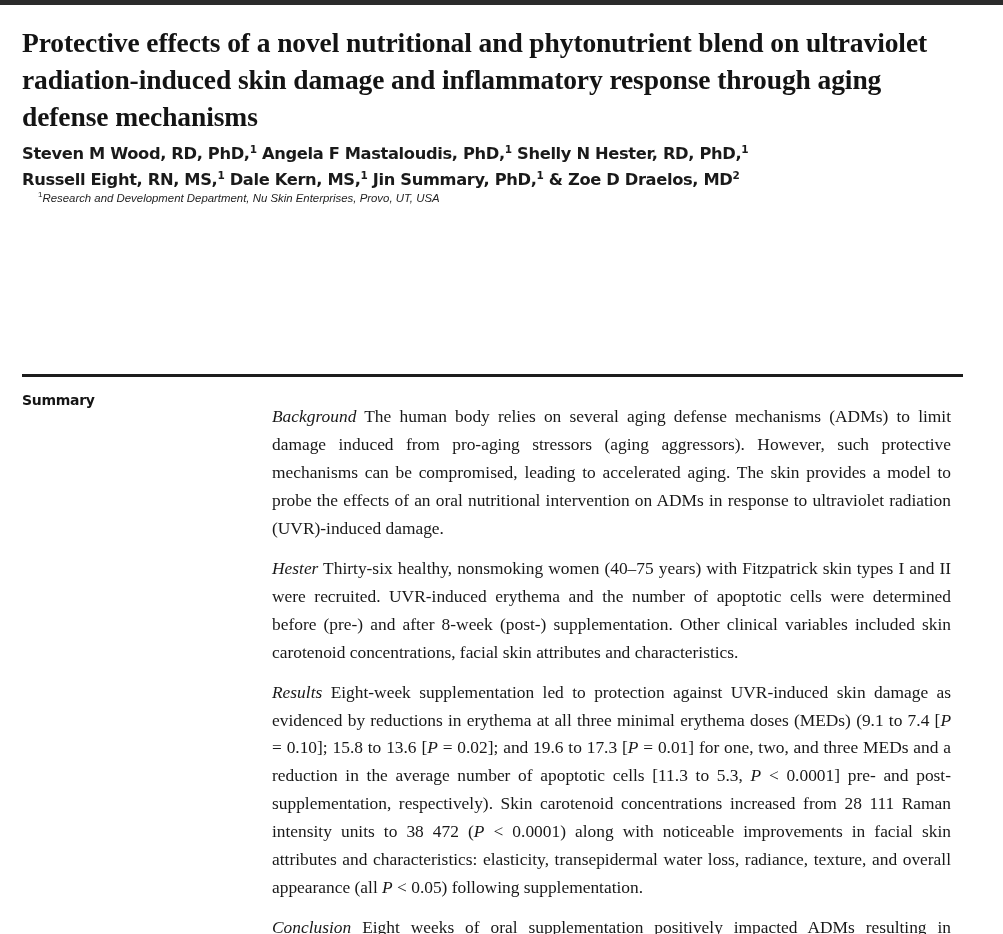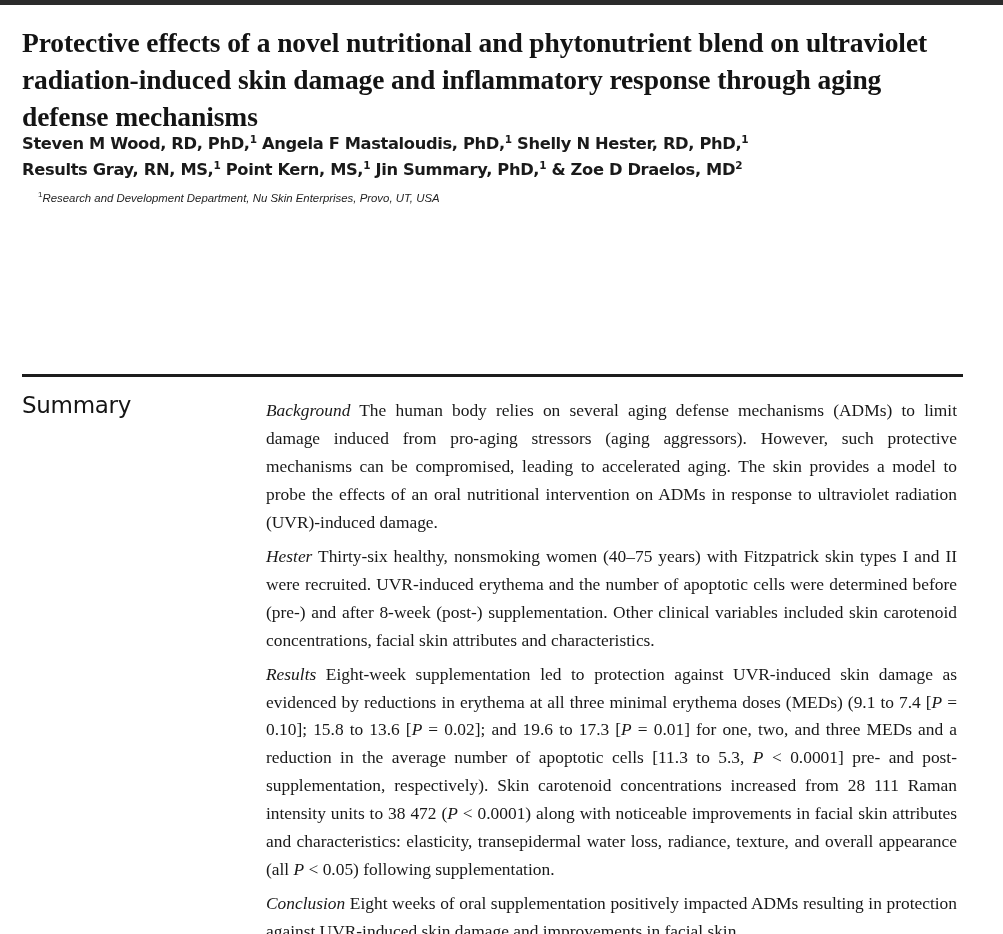--- a/index.html
+++ b/index.html
@@ -47,21 +47,21 @@
     line-height: 37px;
     letter-spacing: -0.1px;
     color: #141414;
     margin-top: 32px;
   }
 
   
   .authors {
     position: absolute;
     left: 22px;
-    top: 131px;
+    top: 141px;
     width: 950px;
     font-family: "DejaVu Sans", sans-serif;
     font-weight: bold;
     font-size: 16.3px;
     line-height: 26px;
     letter-spacing: -0.35px;
     color: #1a1a1a;
   }
   .authors sup {
     font-size: 10.5px;
@@ -99,60 +99,60 @@
     height: 3px;
     background: #1c1c1c;
   }
 
   
   .summary-label {
     position: absolute;
     left: 22px;
     top: 392px;
     font-family: "DejaVu Sans", sans-serif;
-    font-weight: normal;
-    font-size: 23px;
+    font-weight: bold;
+    font-size: 14px;
     letter-spacing: -0.3px;
     color: #151515;
   }
 
   .abstract {
     position: absolute;
     left: 260px;
     top: 391px;
     width: 703px;
     font-family: "Liberation Serif", serif;
     font-size: 17.4px;
     line-height: 27.95px;
     text-align: justify;
     color: #181818;
     
   }
   .abstract p {
-    margin: 6px;
+    margin: 12px;
     text-align: justify;
     text-justify: inter-word;
   }
   .abstract .sec-head {
     font-style: italic;
   }
   .abstract i { font-style: italic; }
 </style>
 </head>
 <body>
 
 <div class="top-bar"></div>
 
 <div class="page">
 
   <h1 class="title">Protective effects of a novel nutritional and phytonutrient blend on ultraviolet radiation-induced skin damage and inflammatory response through aging defense mechanisms</h1>
 
   <div class="authors">
     <div class="author-line"><span>Steven M Wood, RD, PhD,</span><sup>1</sup><span> Angela F Mastaloudis, PhD,</span><sup>1</sup><span> Shelly N Hester, RD, PhD,</span><sup>1</sup></div>
-    <div class="author-line"><span>Results Gray, RN, MS,</span><sup>1</sup><span> Point Kern, MS,</span><sup>1</sup><span> Jin Summary, PhD,</span><sup>1</sup><span> &amp; Zoe D Draelos, MD</span><sup>2</sup></div>
+    <div class="author-line"><span>Russell Eight, RN, MS,</span><sup>1</sup><span> Dale Kern, MS,</span><sup>1</sup><span> Jin Summary, PhD,</span><sup>1</sup><span> &amp; Zoe D Draelos, MD</span><sup>2</sup></div>
   </div>
 
   <div class="affiliations">
     <div class="aff-line"><sup>1</sup><span>Research and Development Department, Nu Skin Enterprises, Provo, UT, USA</span></div>
   </div>
 
   <div class="rule"></div>
 
   <div class="summary-label">Summary</div>
 

